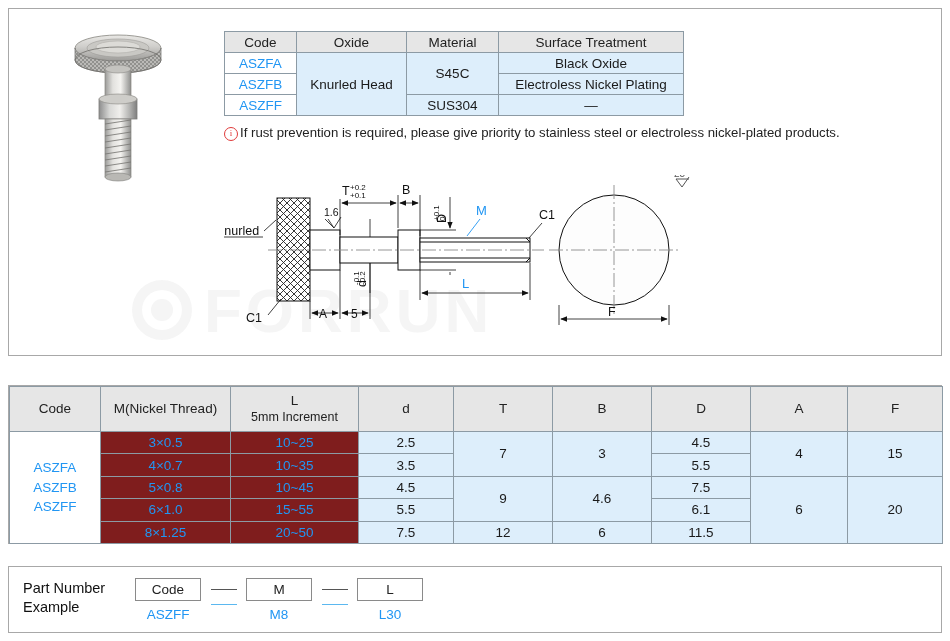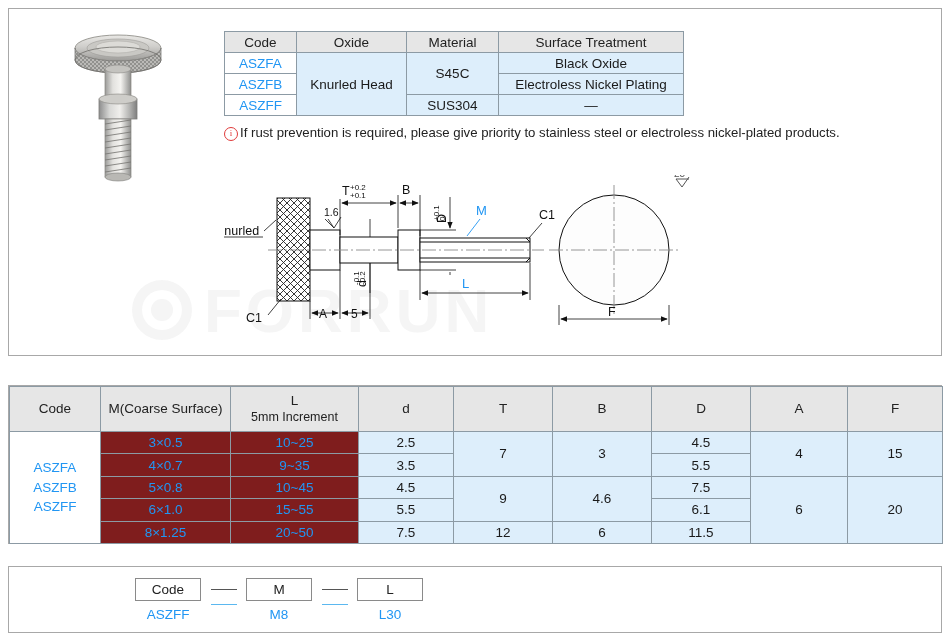--- a/index.html
+++ b/index.html
@@ -373,21 +373,21 @@
       </g>
       <text x="450" y="2" font-size="10" font-family="Liberation Sans, sans-serif" fill="#555">25</text>
     </svg>
   </div>
 
   <div class="panel" id="panel-spec">
     <table class="stable">
       <thead>
         <tr>
           <td style="width:91px">Code</td>
-          <td style="width:130px">M(Coarse Surface)</td>
+          <td style="width:130px">M(Nickel Thread)</td>
           <td style="width:128px">
             <div>L</div>
             <div class="sub">5mm Increment</div>
           </td>
           <td style="width:95px">d</td>
           <td style="width:99px">T</td>
           <td style="width:99px">B</td>
           <td style="width:99px">D</td>
           <td style="width:97px">A</td>
           <td>F</td>
@@ -404,21 +404,21 @@
           <td class="s-blue">10~25</td>
           <td class="s-fill">2.5</td>
           <td class="s-fill" rowspan="2">7</td>
           <td class="s-fill" rowspan="2">3</td>
           <td class="s-fill">4.5</td>
           <td class="s-fill" rowspan="2">4</td>
           <td class="s-fill" rowspan="2">15</td>
         </tr>
         <tr>
           <td class="s-blue">4×0.7</td>
-          <td class="s-blue">9~35</td>
+          <td class="s-blue">10~35</td>
           <td class="s-fill">3.5</td>
           <td class="s-fill">5.5</td>
         </tr>
         <tr>
           <td class="s-blue">5×0.8</td>
           <td class="s-blue">10~45</td>
           <td class="s-fill">4.5</td>
           <td class="s-fill" rowspan="2">9</td>
           <td class="s-fill" rowspan="2">4.6</td>
           <td class="s-fill">7.5</td>
@@ -438,20 +438,24 @@
           <td class="s-fill">12</td>
           <td class="s-fill">6</td>
           <td class="s-fill">11.5</td>
         </tr>
       </tbody>
     </table>
   </div>
 
   <div class="panel" id="panel-part">
     <div class="pn">
+      <div class="pn-title">
+        <div>Part Number</div>
+        <div>Example</div>
+      </div>
       <div class="pn-row">
         <div class="pn-col">
           <div class="pn-box">Code</div>
           <div class="pn-val">ASZFF</div>
         </div>
         <div class="pn-sep">
           <div class="pn-dash"></div>
           <div class="pn-dash-b"></div>
         </div>
         <div class="pn-col">

